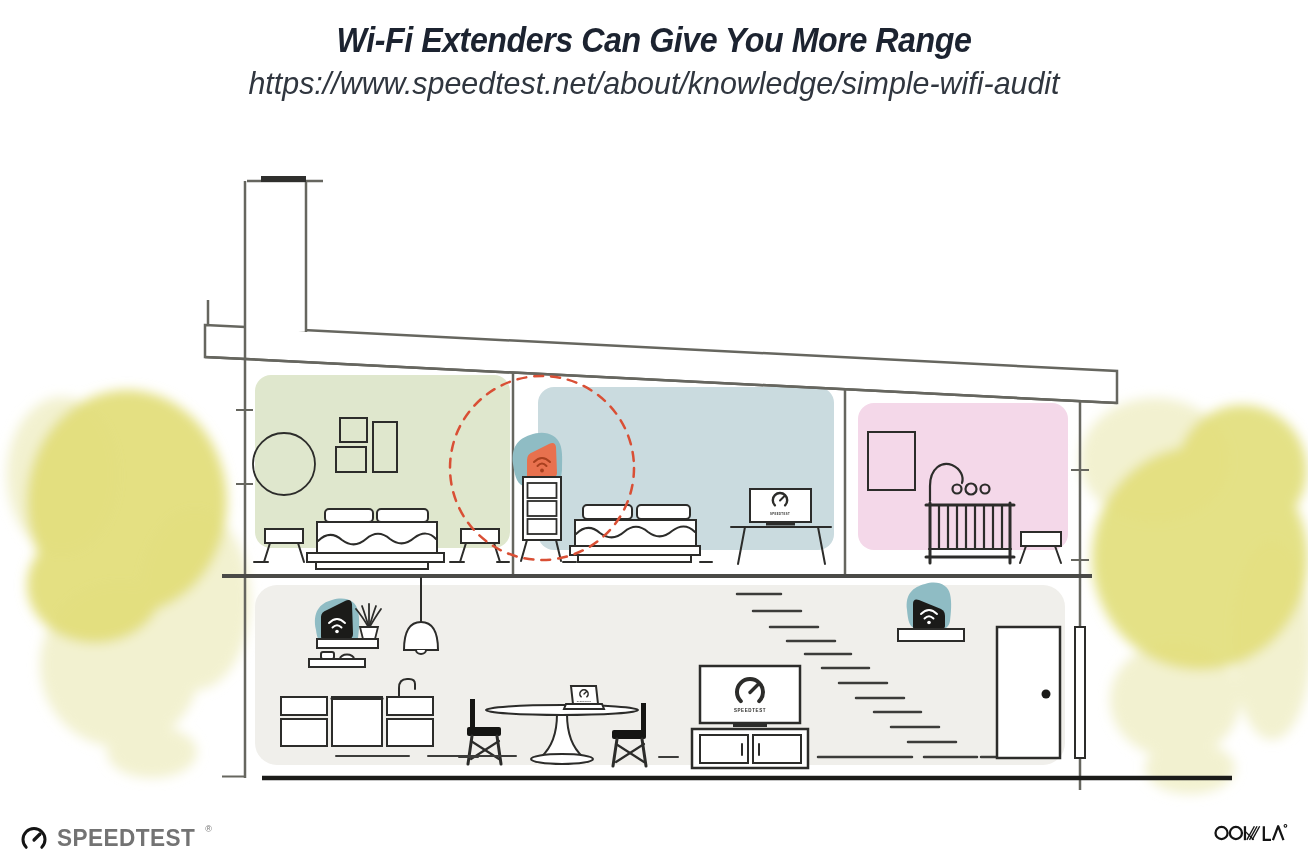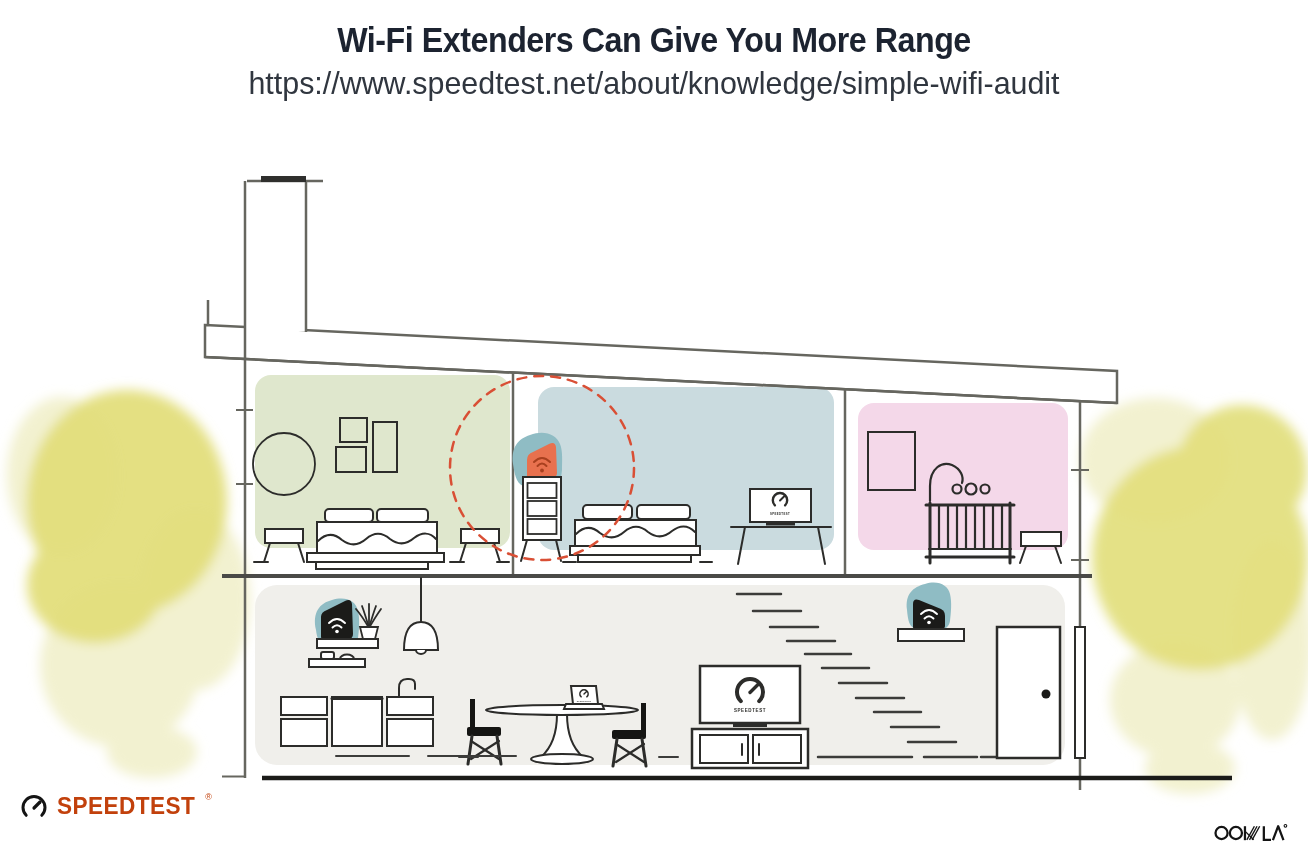--- a/index.html
+++ b/index.html
@@ -1,24 +1,24 @@
 <!DOCTYPE html>
 <html><head>
 <meta charset="utf-8">
 <style>
   html,body{margin:0;padding:0;background:#fff;}
   body{width:1308px;height:861px;position:relative;overflow:hidden;
        font-family:"Liberation Sans",sans-serif;}
-  .header{position:absolute;top:20px;left:0;right:0;text-align:center;color:#1c2330;}
+  .header{position:absolute;top:20px;left:0;right:0;text-align:center;color:#1c2330;font-style:italic;}
   .title{font-size:35px;font-weight:700;letter-spacing:-0.5px;margin:0;
          transform:scaleX(.92);transform-origin:center;line-height:1.15;}
   .url{font-size:32px;font-weight:400;color:#30363f;margin-top:5px;
        transform:scaleX(.95);transform-origin:center;letter-spacing:0;line-height:1.15;}
   .stage{position:absolute;left:0;top:0;width:1308px;height:861px;}
-  .footer-left{position:absolute;left:20px;top:792px;display:flex;align-items:flex-start;gap:9px;color:#c2410c;}
+  .footer-left{position:absolute;left:20px;top:824px;display:flex;align-items:flex-start;gap:9px;color:#737373;}
   .st-word{font-size:24px;font-weight:700;letter-spacing:.5px;display:inline-block;
            transform:scaleX(.94);transform-origin:left center;line-height:28px;}
   .st-tm{font-size:9px;vertical-align:top;line-height:10px;margin-left:1px;}
   .footer-right{position:absolute;right:20px;top:820px;}
   .sr-only{position:absolute;width:1px;height:1px;overflow:hidden;clip:rect(0 0 0 0);white-space:nowrap;}
 </style>
 </head>
 <body>
 
 <div class="header">

